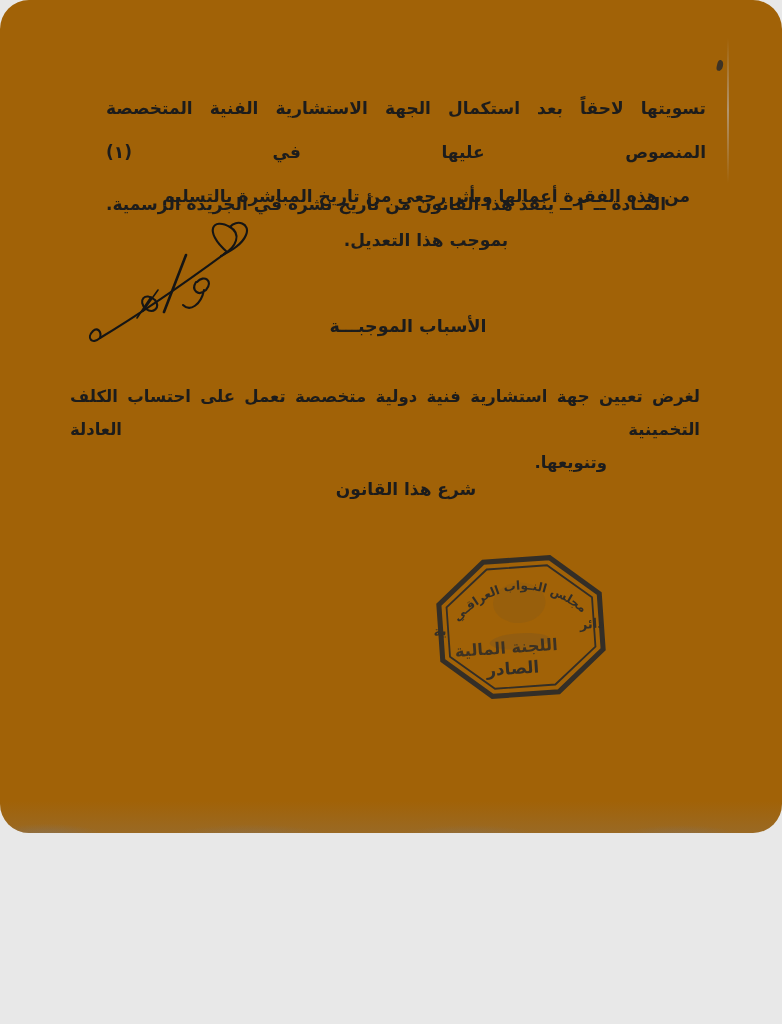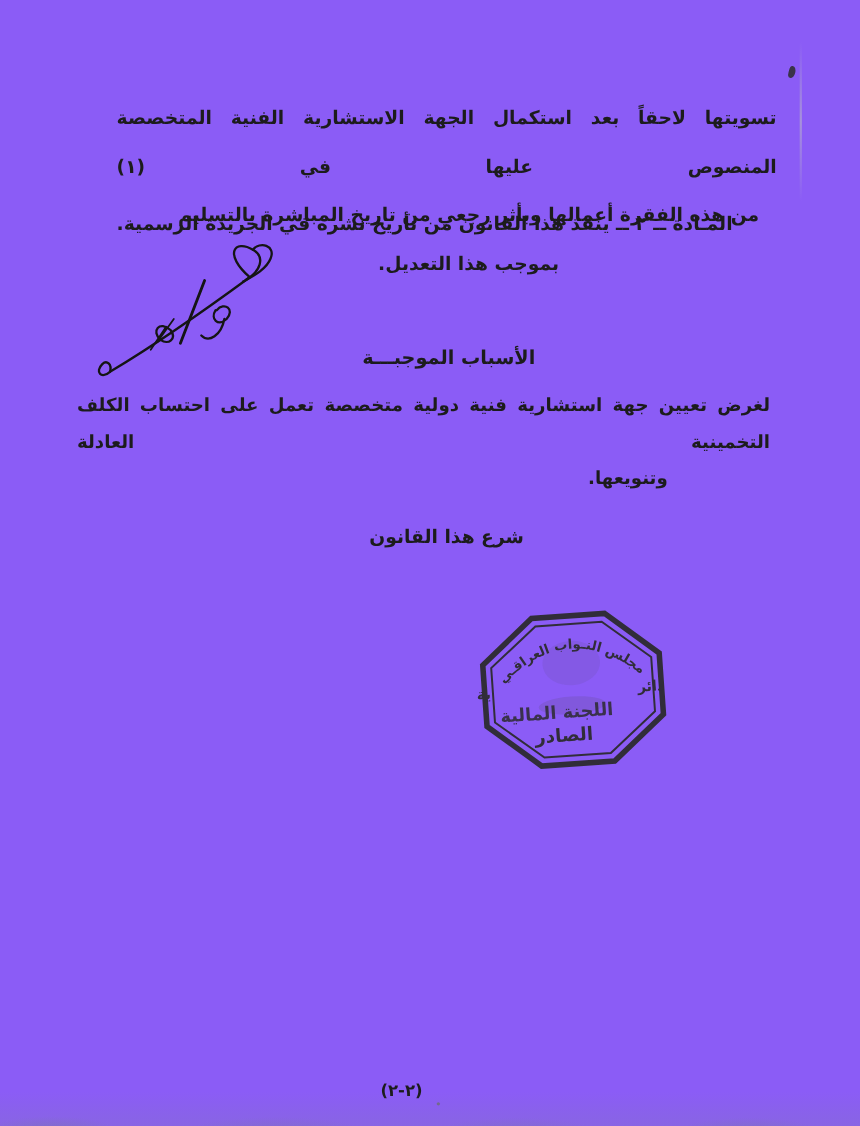--- a/index.html
+++ b/index.html
@@ -1,43 +1,44 @@
 <!DOCTYPE html>
 <html lang="ar" dir="rtl"><head>
 <meta charset="utf-8">
 <style>
   html,body{margin:0;padding:0;background:#e8e8e8;}
   .page{
     position:relative;
-    width:782px;height:1024px;
+    width:782px;height:833px;
     margin:0 auto;
-    background:#8b5cf6;
+    background:#a16207;
     overflow:hidden;
     font-family:"DejaVu Sans","Liberation Sans",sans-serif;
     direction:rtl;
     color:#1c1c1c;
+    border-radius:29px;
   }
   .txt{position:absolute;font-weight:700;font-size:17px;line-height:1.25;}
   .continuation{
     top:86px;right:76px;width:600px;line-height:44px;
   }
   .continuation .l1{text-align:justify;text-align-last:justify;}
   .continuation .l2{text-align:center;padding-left:40px;}
   .article-line{
     top:194px;right:70px;left:60px;text-align:center;
   }
   .reasons-heading{
     top:316px;left:0;right:0;text-align:center;
     transform:translateX(17px);
     font-size:17.5px;
   }
   .reasons-par{
     top:352px;right:70px;width:642px;line-height:33px;font-size:16.5px;
   }
-  .reasons-par .jl{text-align:justify;text-align-last:justify;}
+  .reasons-par .jl{text-align:justify;text-align-last:justify;margin-top:28px;}
   .reasons-par .jl.first{padding-right:12px;}
   .reasons-par .last{text-align:right;padding-right:105px;}
   .enactment{
     top:479px;left:0;right:0;text-align:center;padding-left:30px;
   }
   .page-number{
     top:982px;left:300px;width:130px;text-align:center;font-size:15px;
     letter-spacing:1px;
   }
   .signature{

